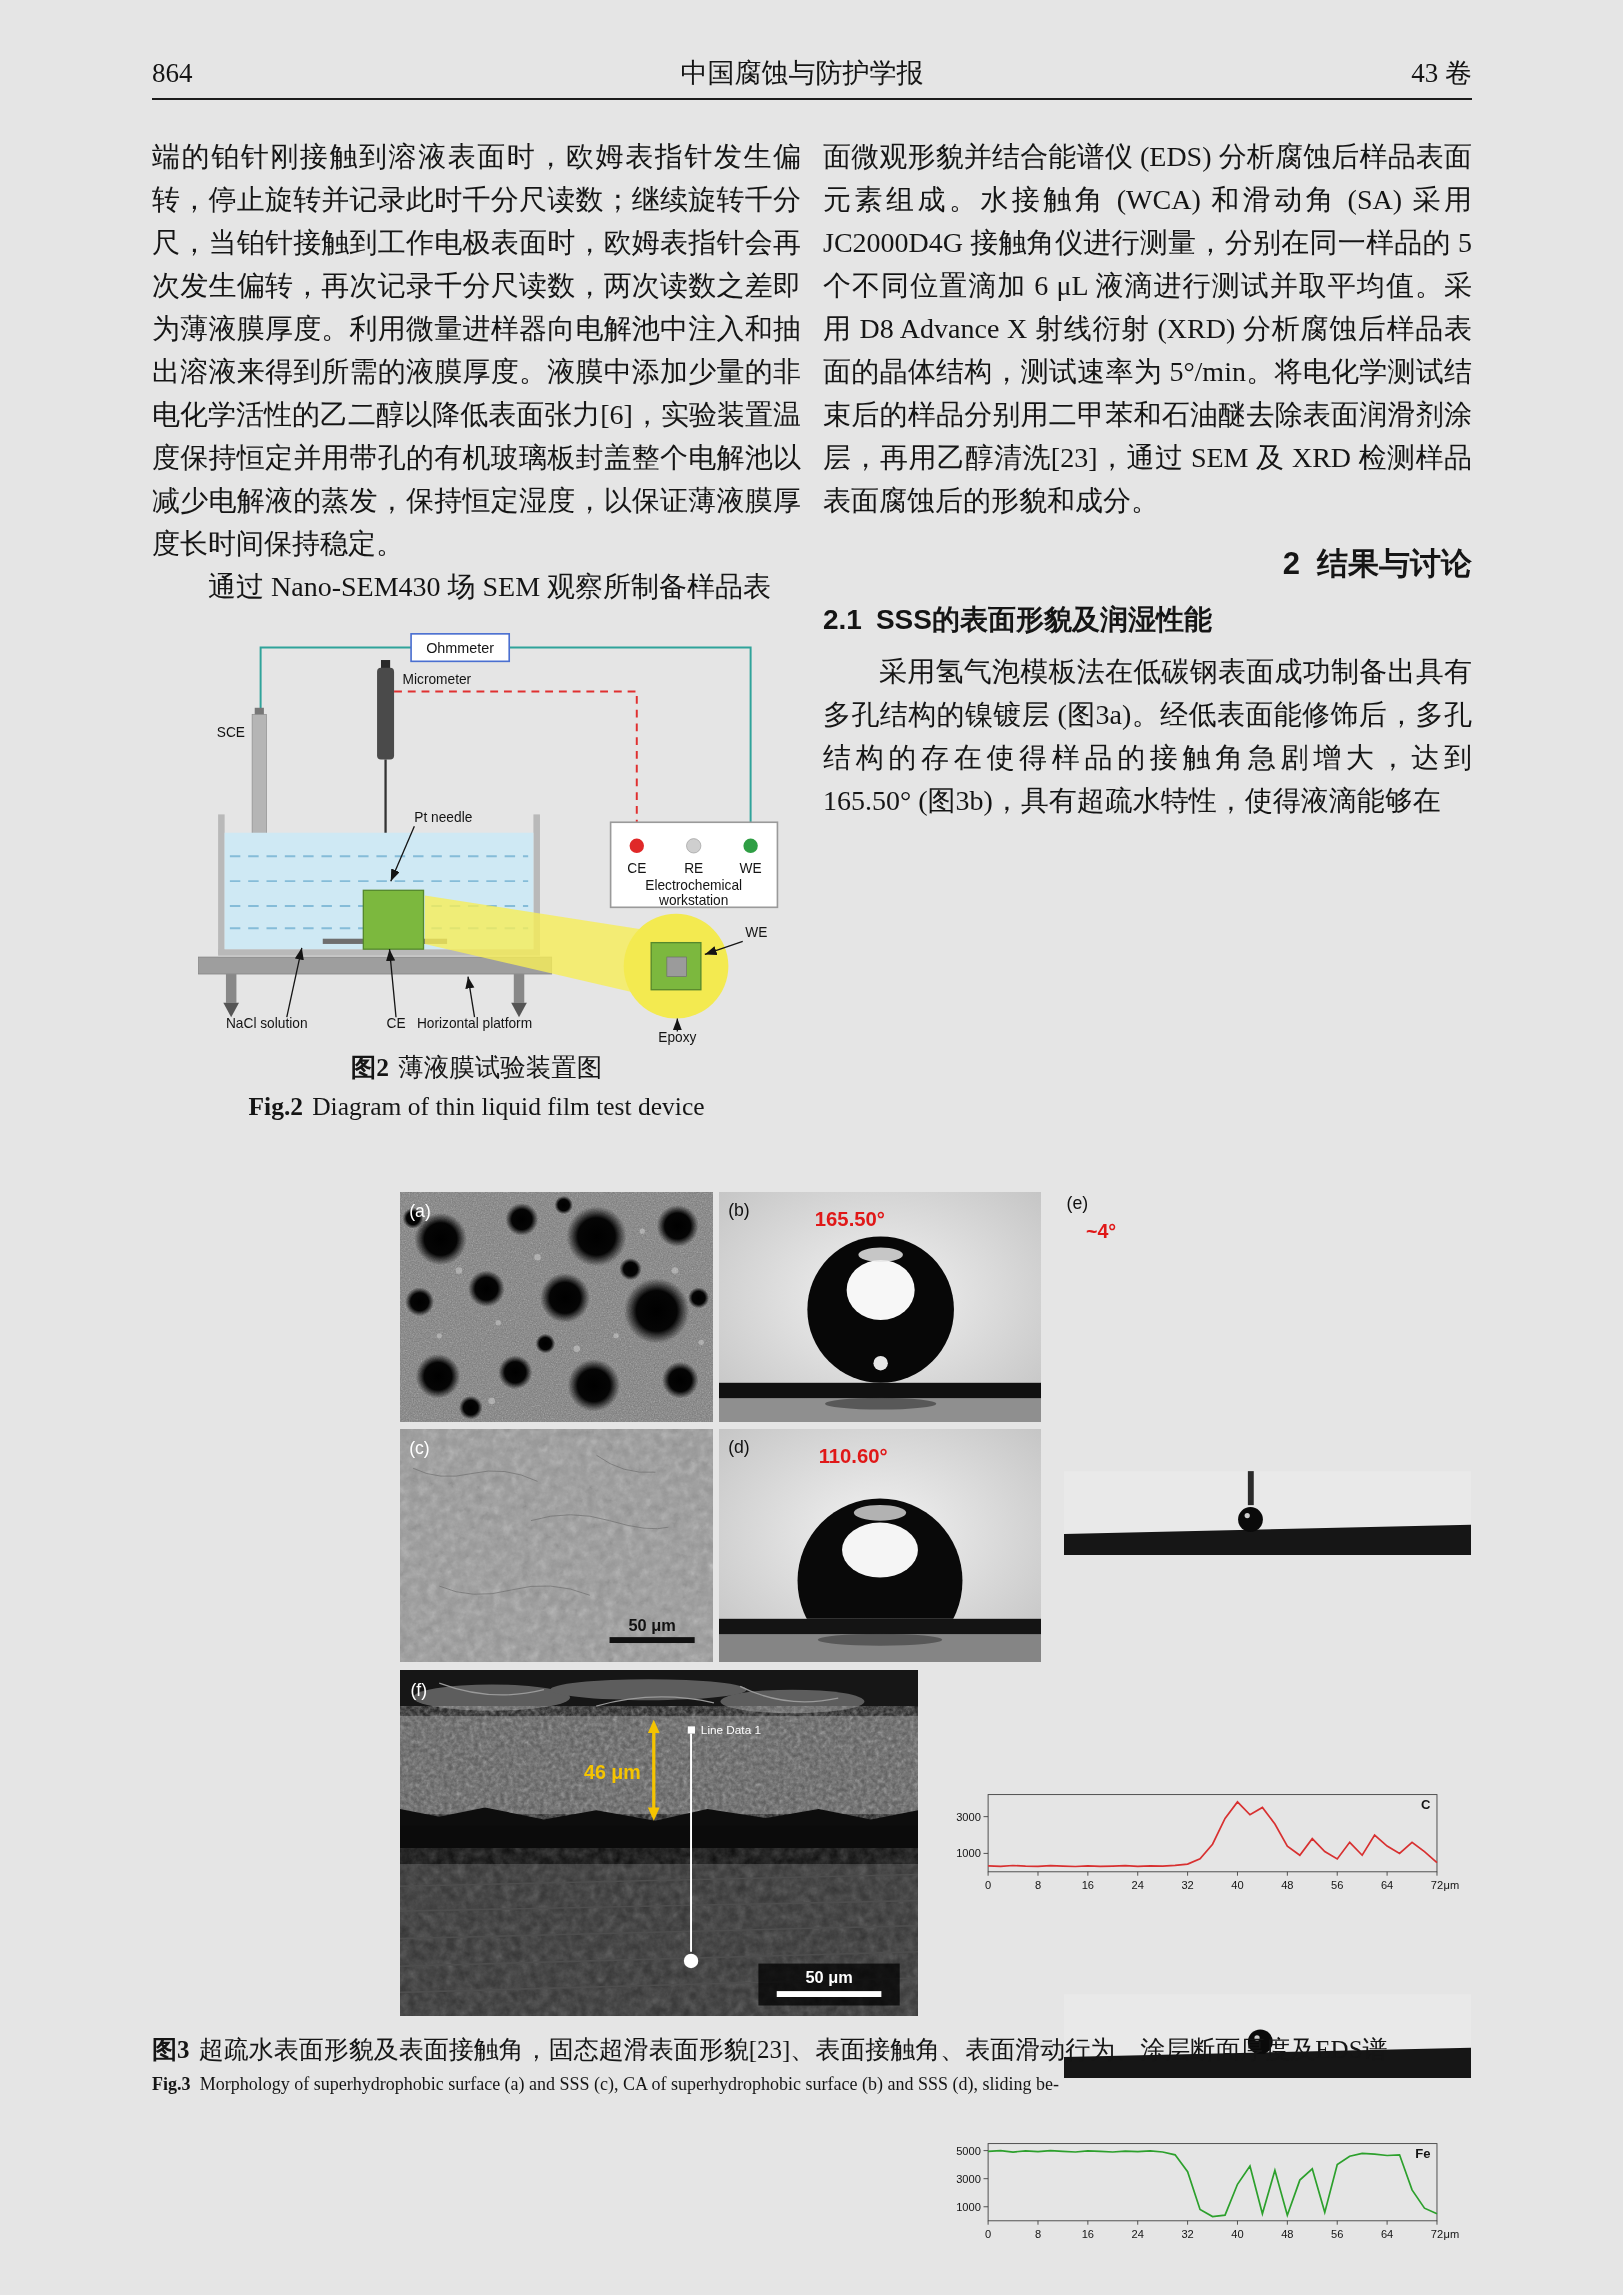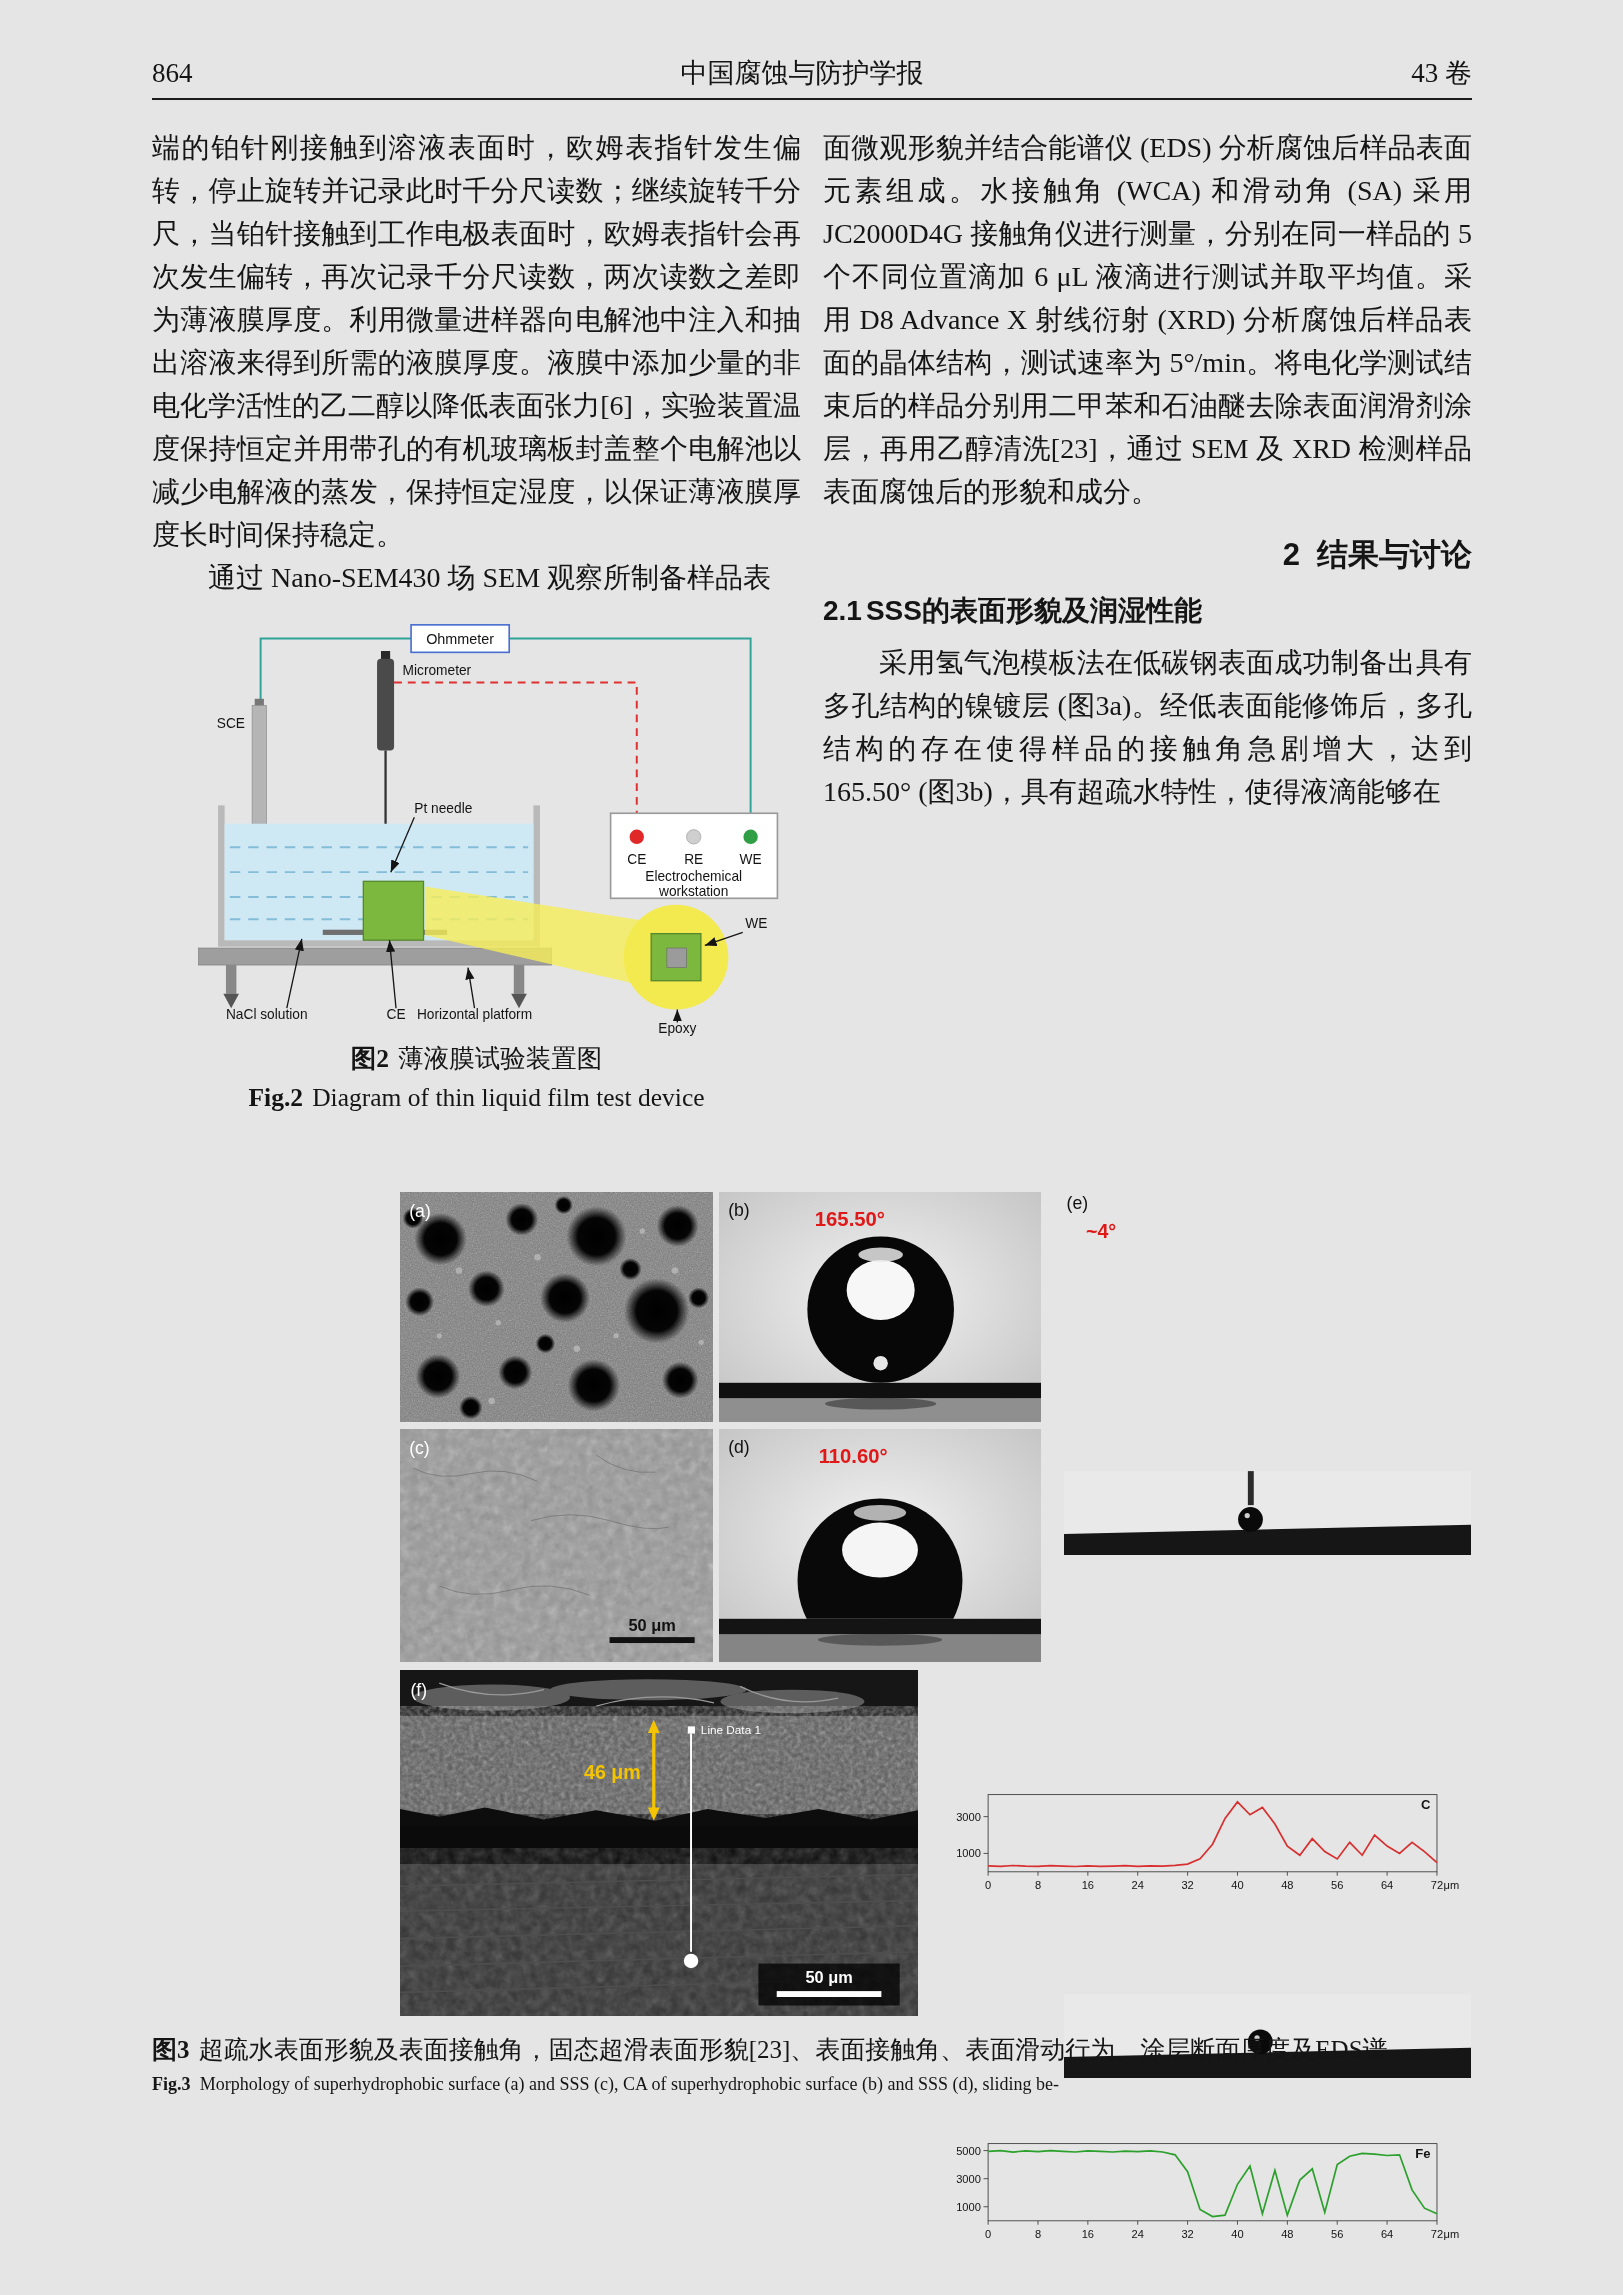--- a/index.html
+++ b/index.html
@@ -5,29 +5,29 @@
   *{box-sizing:border-box}
   html,body{margin:0;padding:0}
   body{width:1623px;height:2295px;background:#ffffff;font-family:"Liberation Serif","DejaVu Serif",serif;color:#151515}
   .page{position:relative;width:1623px;height:2295px;overflow:hidden;background:#e5e5e5}
 
   
   .hdr{position:absolute;top:55px;left:152px;width:1320px;display:flex;justify-content:space-between;align-items:baseline;font-size:27px}
   .hdr-rule{position:absolute;top:98px;left:152px;width:1320px;border-top:2px solid #1c1c1c}
 
   
-  .col{position:absolute;top:126px;width:649px;font-size:28px;line-height:43px;text-align:justify}
+  .col{position:absolute;top:135px;width:649px;font-size:28px;line-height:43px;text-align:justify}
   .left-col{left:152px}
   .right-col{left:823px}
   p{margin:0}
   .indent{text-indent:2em}
   .sec-h{font-family:"Liberation Sans","DejaVu Sans",sans-serif;font-weight:bold;font-size:31px;margin:19.6px 0 13px;text-align:right}
   .sec-h .num{margin-right:17px}
   .sub-h{font-family:"Liberation Sans","DejaVu Sans",sans-serif;font-weight:bold;font-size:28px;margin:7.9px 0 9.2px;text-align:left}
-  .sub-h .num{margin-right:4px}
+  .sub-h .num{margin-right:14px}
 
   
   .fig2{margin-top:18.3px;text-align:center}
   .fig2 svg.f2svg{width:649px;height:420px;display:block}
   .fig-cap{font-size:25.5px;line-height:35px;text-align:center;margin-top:3.9px}
   .cap-label{font-weight:bold;margin-right:9.2px}
 
   
   .fig3{position:absolute;left:400px;top:1192px;width:1071px;height:830px}
   .fig3 .panel{position:absolute}

